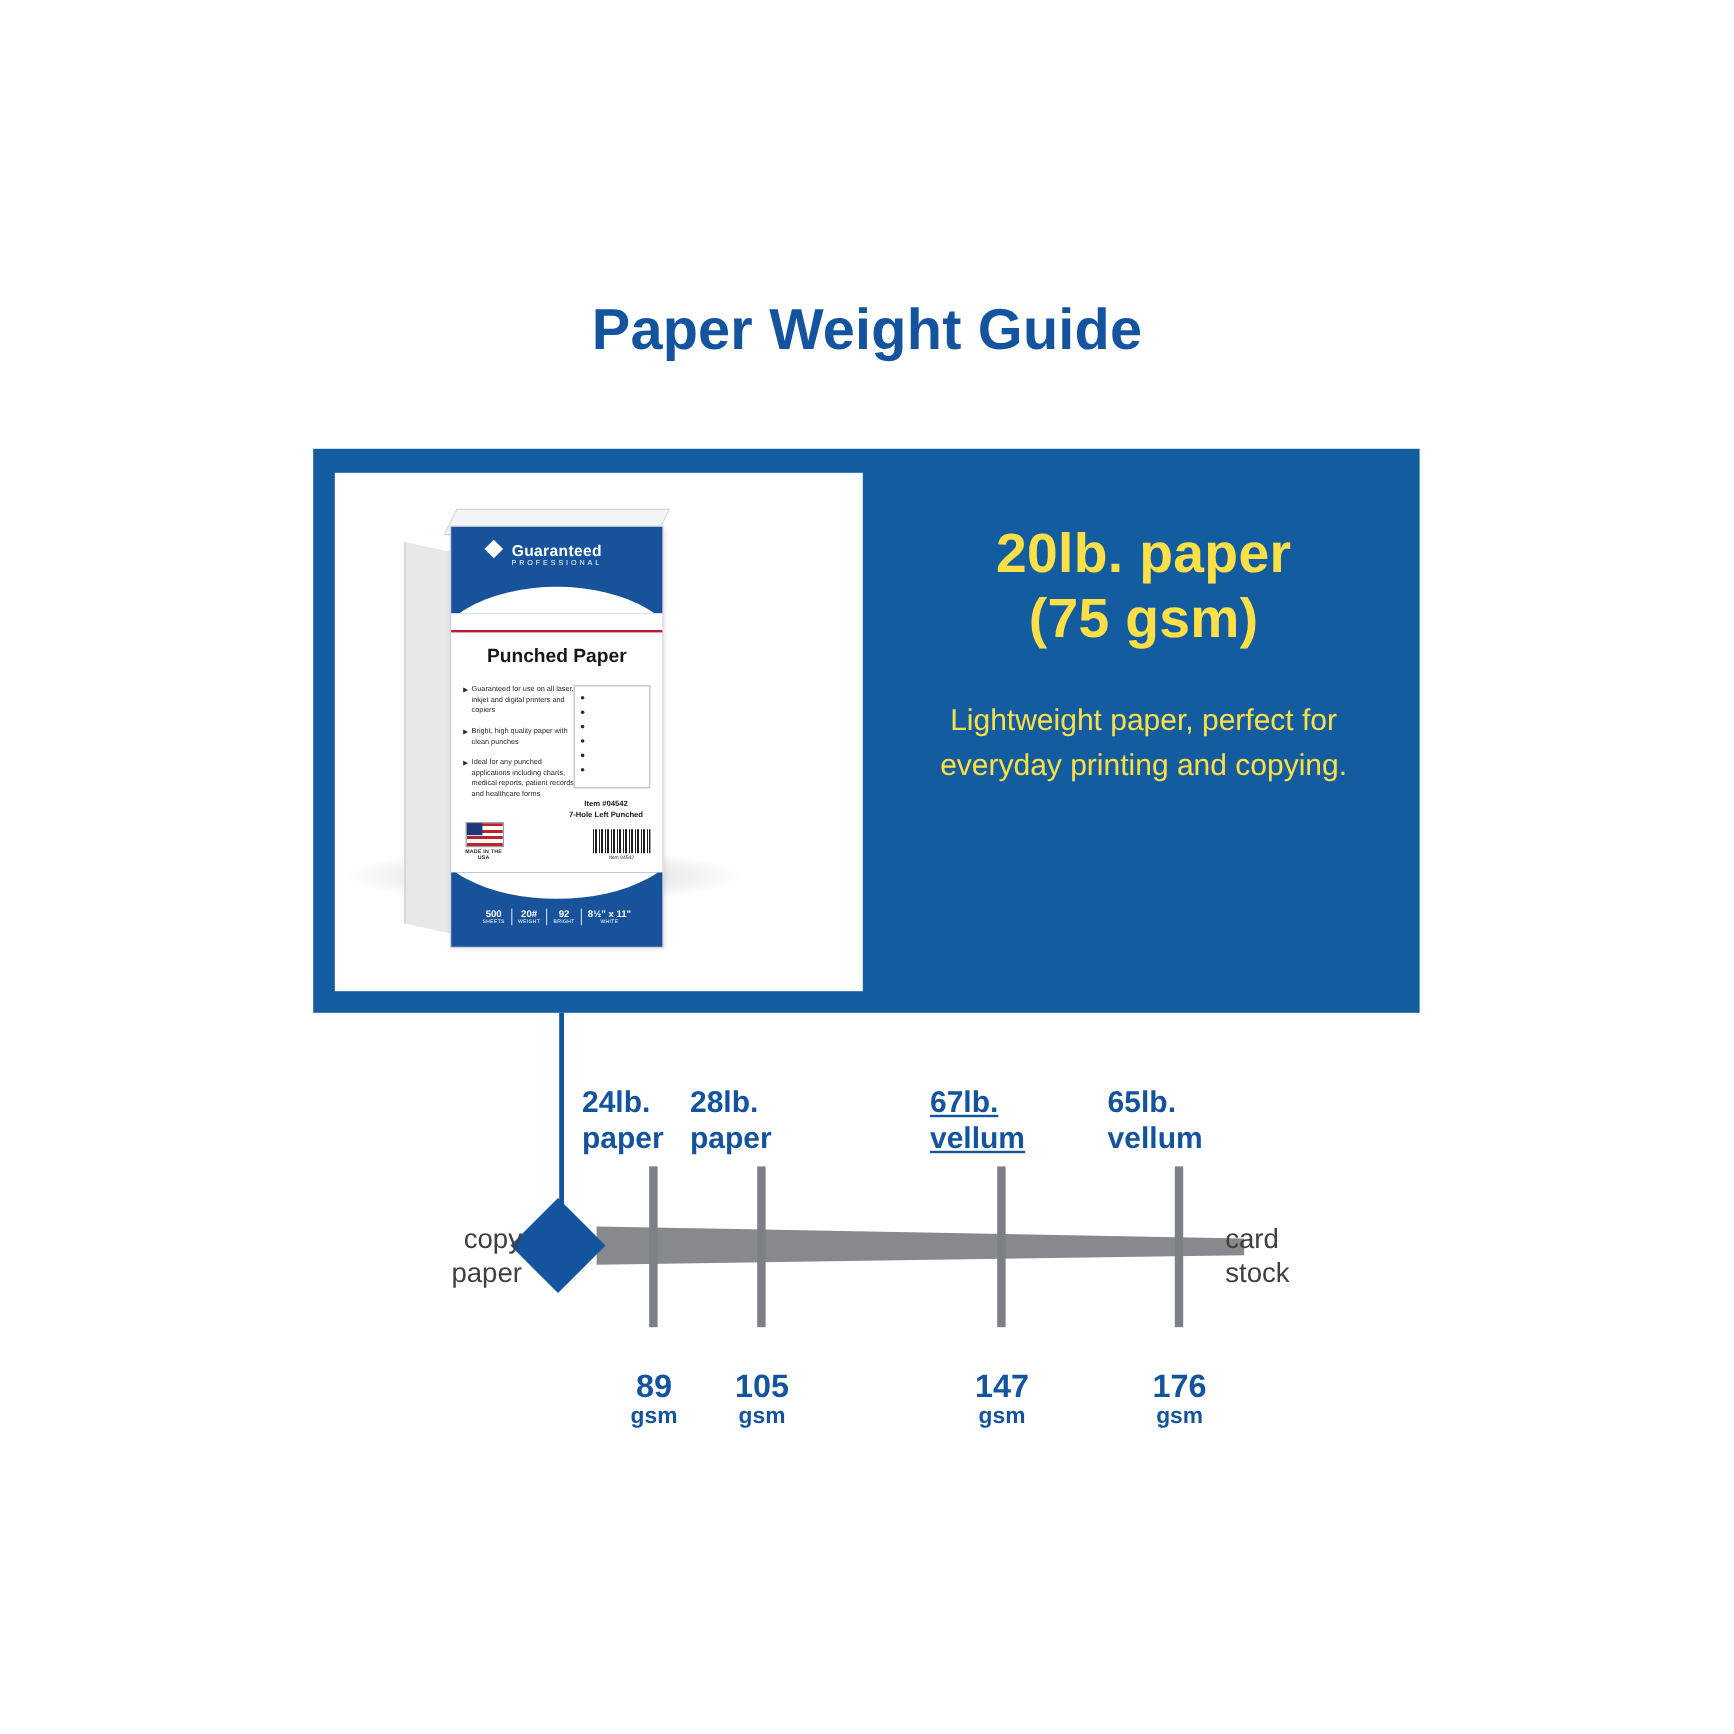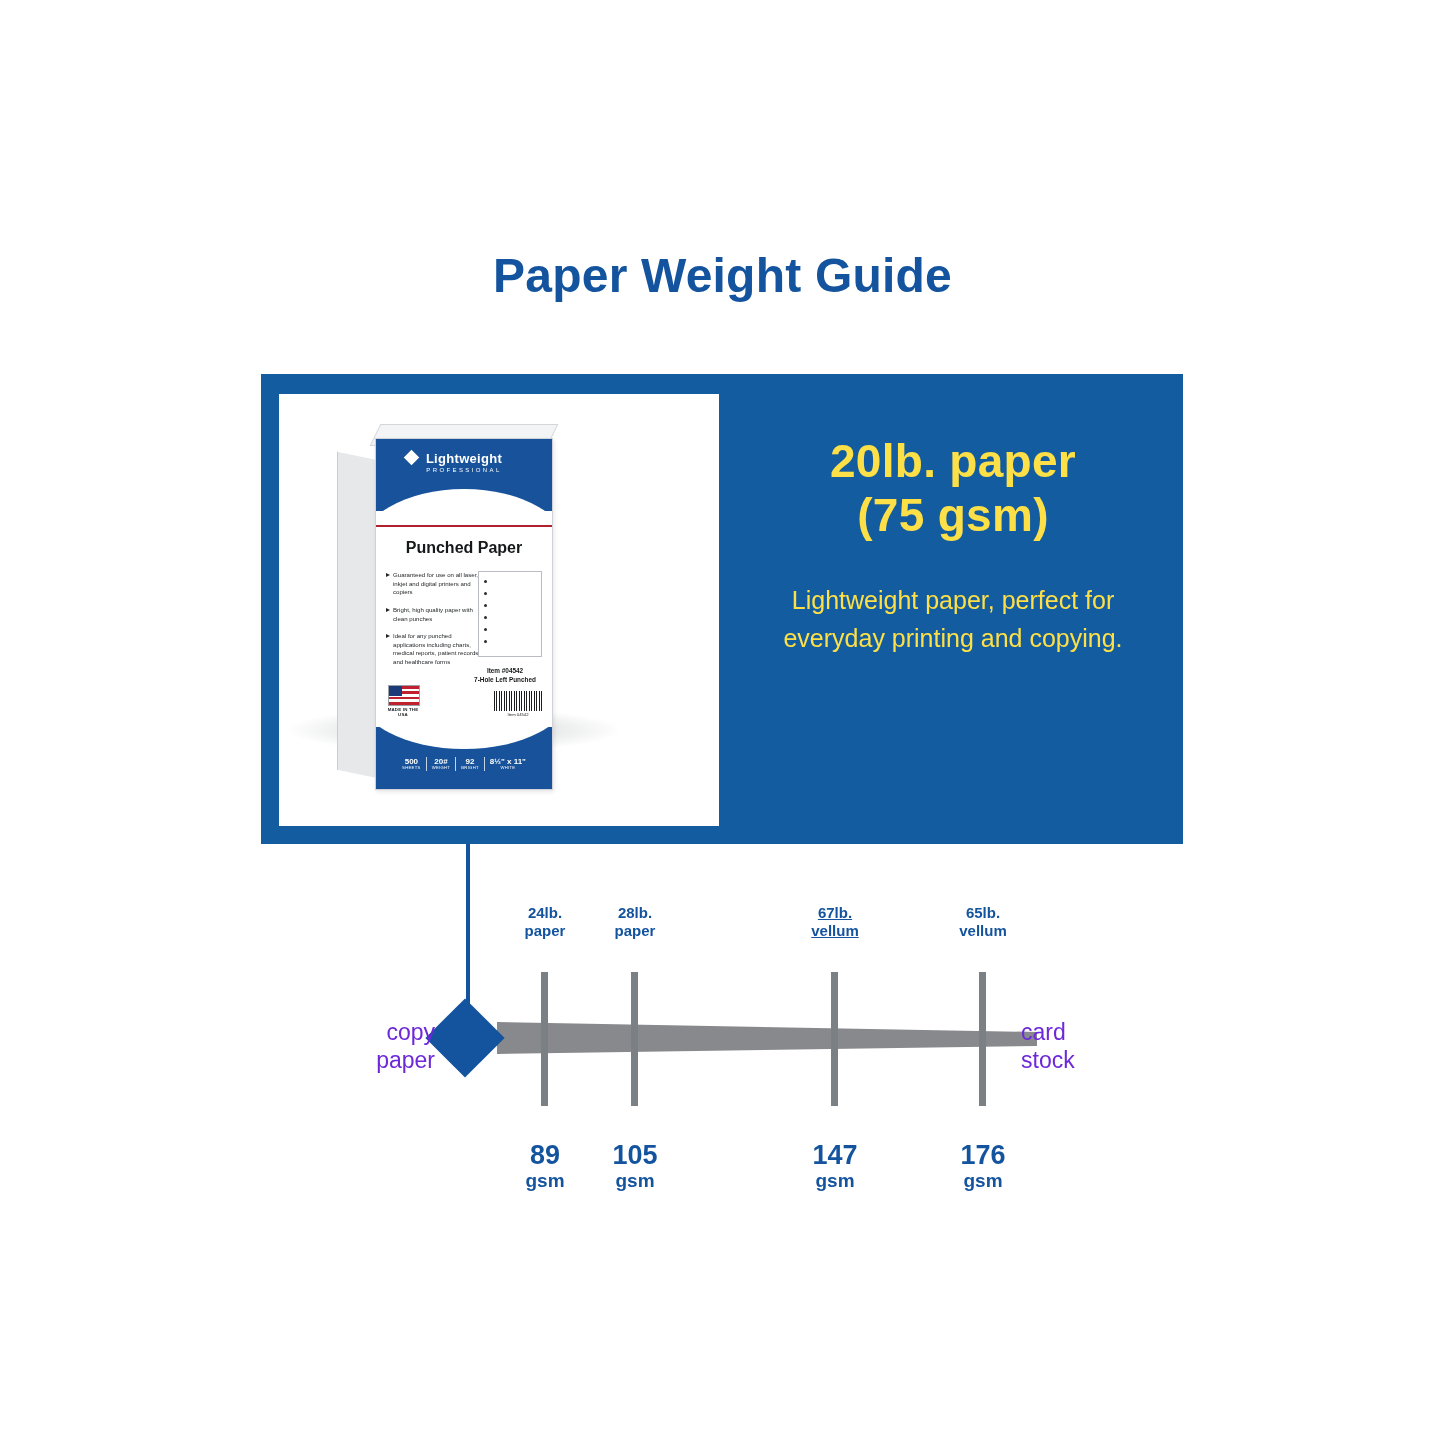--- a/index.html
+++ b/index.html
@@ -355,41 +355,40 @@
   }
 
   .tick {
     position: absolute;
     width: 7px;
     background: #7b8085;
   }
 
   .lbl-top {
     position: absolute;
-    text-align: center;
-    font-size: 15px;
+    font-size: 25px;
     font-weight: bold;
     color: #14549e;
     line-height: 1.2;
   }
   .lbl-bottom {
     position: absolute;
     text-align: center;
     font-size: 27px;
     font-weight: bold;
     color: #14549e;
     line-height: 1.12;
     margin-top: 16px;
   }
   .lbl-bottom .unit { font-size: 19px; display: block; }
 
   .side-label {
     position: absolute;
     font-size: 23px;
-    color: #6d28d9;
+    color: #404040;
     line-height: 1.22;
   }
   .side-left { right: 748px; top: 174px; text-align: right; width: 150px; }
   .side-right { left: 760px; top: 174px; text-align: left; width: 150px; }
 </style>
 </head>
 <body>
 
 <div class="page">
 
@@ -399,21 +398,21 @@
 
     <div class="hero-photo">
       <div class="ream">
         <div class="ream-shadow"></div>
         <div class="ream-side"></div>
         <div class="ream-top"></div>
 
         <div class="ream-front">
           <div class="ream-band-top">
             <div class="brand-diamond"></div>
-            <div class="brand">Lightweight</div>
+            <div class="brand">Guaranteed</div>
             <div class="brand-sub">PROFESSIONAL</div>
           </div>
           <div class="ream-redline"></div>
           <div class="ream-title">Punched Paper</div>
 
           <div class="ream-bullets">
             <p>Guaranteed for use on all laser, inkjet and digital printers and copiers</p>
             <p>Bright, high quality paper with clean punches</p>
             <p>Ideal for any punched applications including charts, medical reports, patient records and healthcare forms</p>
           </div>

